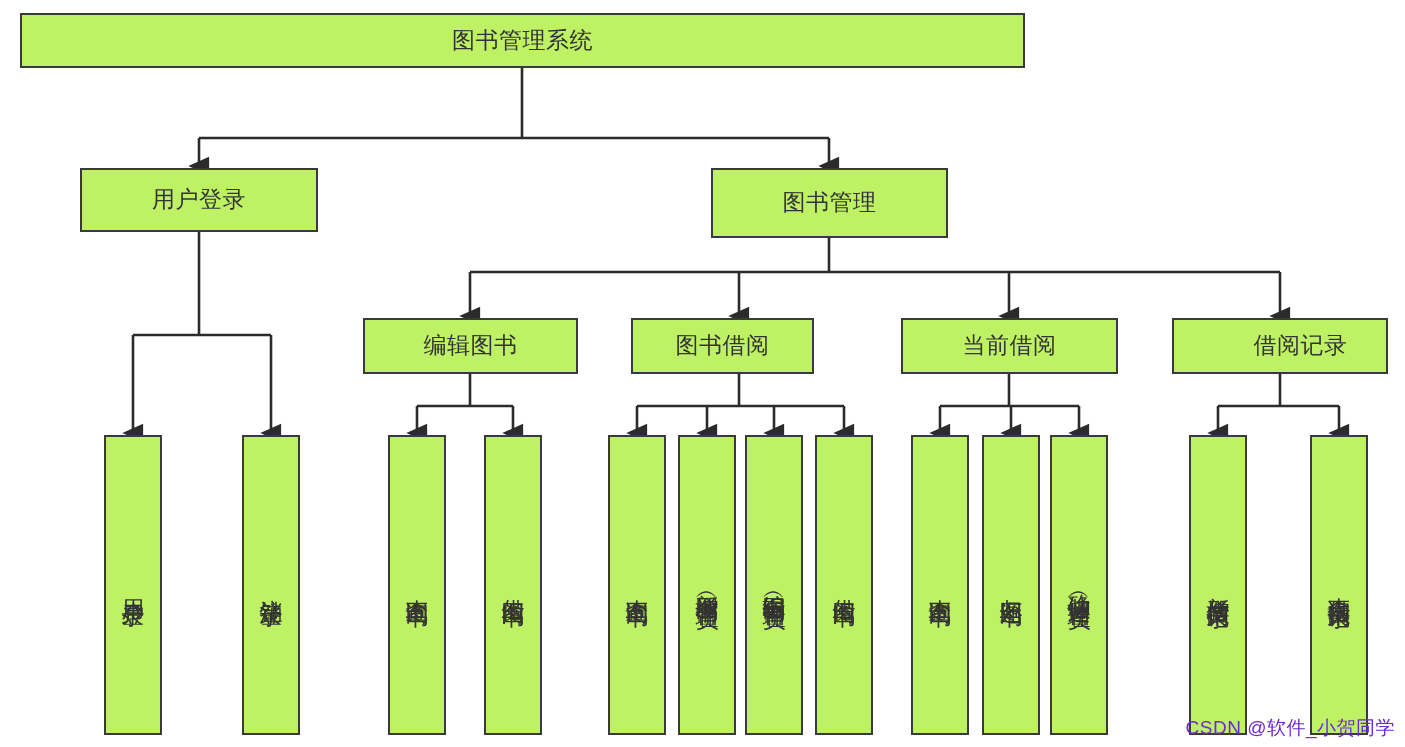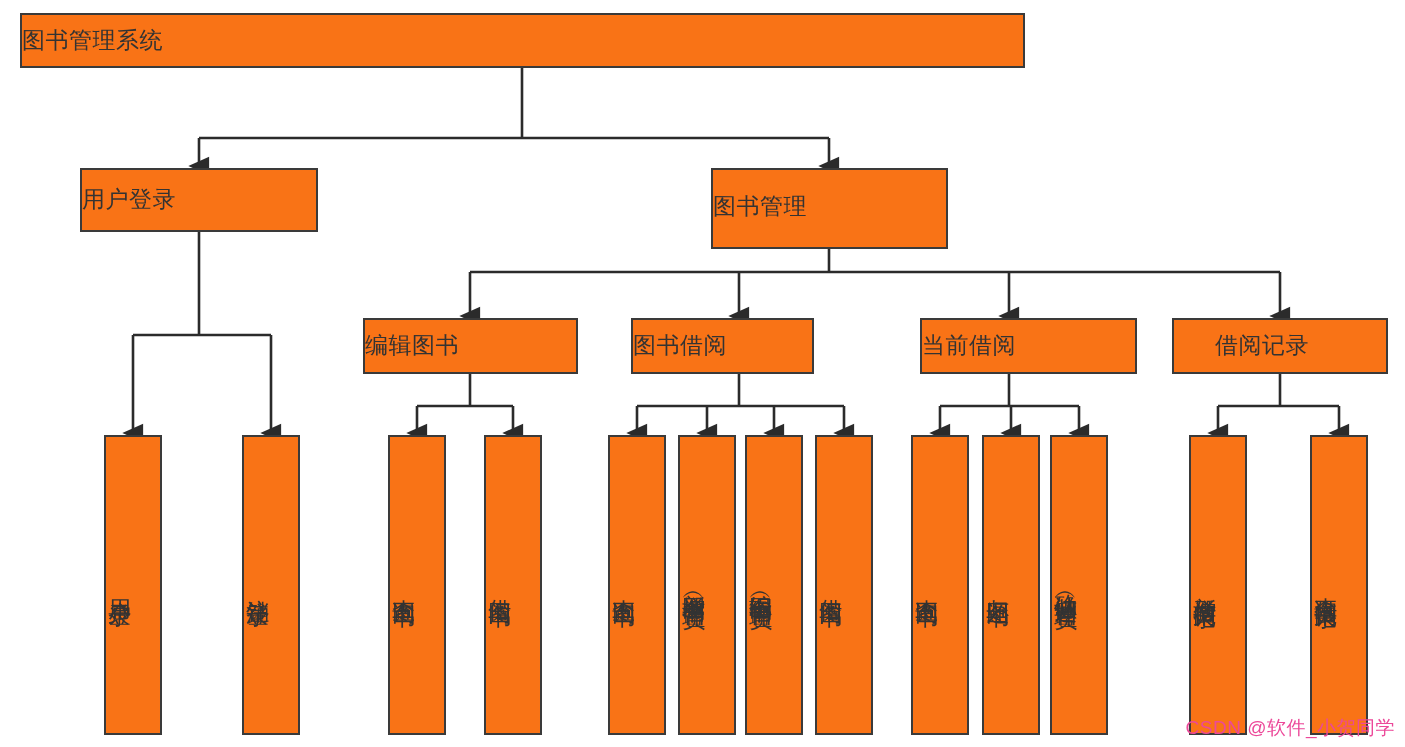--- a/index.html
+++ b/index.html
@@ -22,25 +22,25 @@
     position: absolute;
     left: 0;
     top: 0;
     width: 1405px;
     height: 747px;
     pointer-events: none;
   }
   .node {
     position: absolute;
     box-sizing: border-box;
-    background: #f97316;
+    background: #bef264;
     border: 2px solid #3a3a3a;
     display: flex;
     align-items: center;
-    justify-content: flex-start;
+    justify-content: center;
     z-index: 2;
   }
   .node-label {
     color: #333333;
     line-height: 1.18;
     text-align: center;
     white-space: nowrap;
   }
   .node.horizontal .node-label {
     font-size: 23px;
@@ -50,21 +50,21 @@
     font-size: 23px;
     writing-mode: vertical-rl;
     text-orientation: upright;
     letter-spacing: 2px;
   }
   #watermark {
     position: absolute;
     right: 10px;
     bottom: 6px;
     font-size: 19px;
-    color: #ec4899;
+    color: #6d28d9;
     letter-spacing: 0.5px;
     white-space: nowrap;
     z-index: 3;
     user-select: none;
   }
 </style>
 </head>
 <body>
 
 <div id="diagram-root">
@@ -113,30 +113,30 @@
   </svg>
 
   <div class="node horizontal" style="left:20px; top:13px; width:1005px; height:55px;">
     <span class="node-label">图书管理系统</span>
   </div>
 
   <div id="nodes-container">
       <div class="node horizontal" style="left: 80px; top: 168px; width: 238px; height: 64px;">
         <span class="node-label">用户登录</span>
       </div>
-      <div class="node horizontal" style="left: 711px; top: 168px; width: 237px; height: 81px; font-family: Liberation Mono, monospace;">
+      <div class="node horizontal" style="left: 711px; top: 168px; width: 237px; height: 70px;">
         <span class="node-label">图书管理</span>
       </div>
       <div class="node horizontal" style="left: 363px; top: 318px; width: 215px; height: 56px;">
         <span class="node-label">编辑图书</span>
       </div>
       <div class="node horizontal" style="left: 631px; top: 318px; width: 183px; height: 56px;">
         <span class="node-label">图书借阅</span>
       </div>
-      <div class="node horizontal" style="left: 901px; top: 318px; width: 217px; height: 56px; margin-left: 19px;">
+      <div class="node horizontal" style="left: 901px; top: 318px; width: 217px; height: 56px;">
         <span class="node-label">当前借阅</span>
       </div>
       <div class="node horizontal" style="left: 1172px; top: 318px; width: 216px; height: 56px; padding-left: 41px;">
         <span class="node-label">借阅记录</span>
       </div>
       <div class="node vertical" style="left: 104px; top: 435px; width: 58px; height: 300px;">
         <span class="node-label">用户登录</span>
       </div>
       <div class="node vertical" style="left: 242px; top: 435px; width: 58px; height: 300px;">
         <span class="node-label">注销登录</span>

